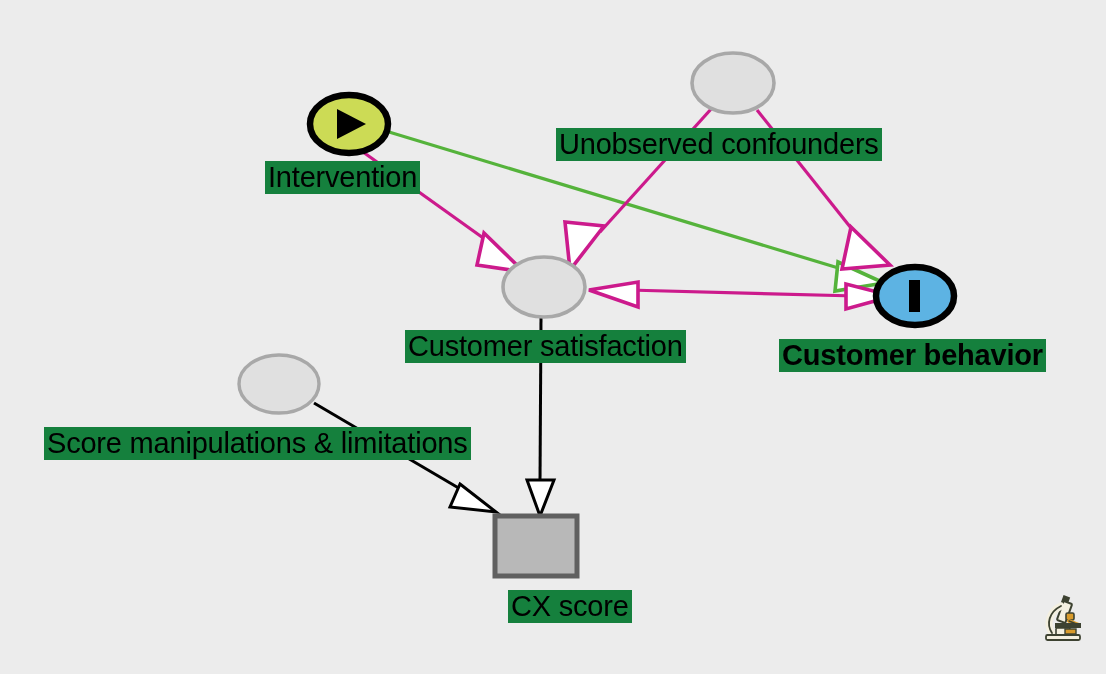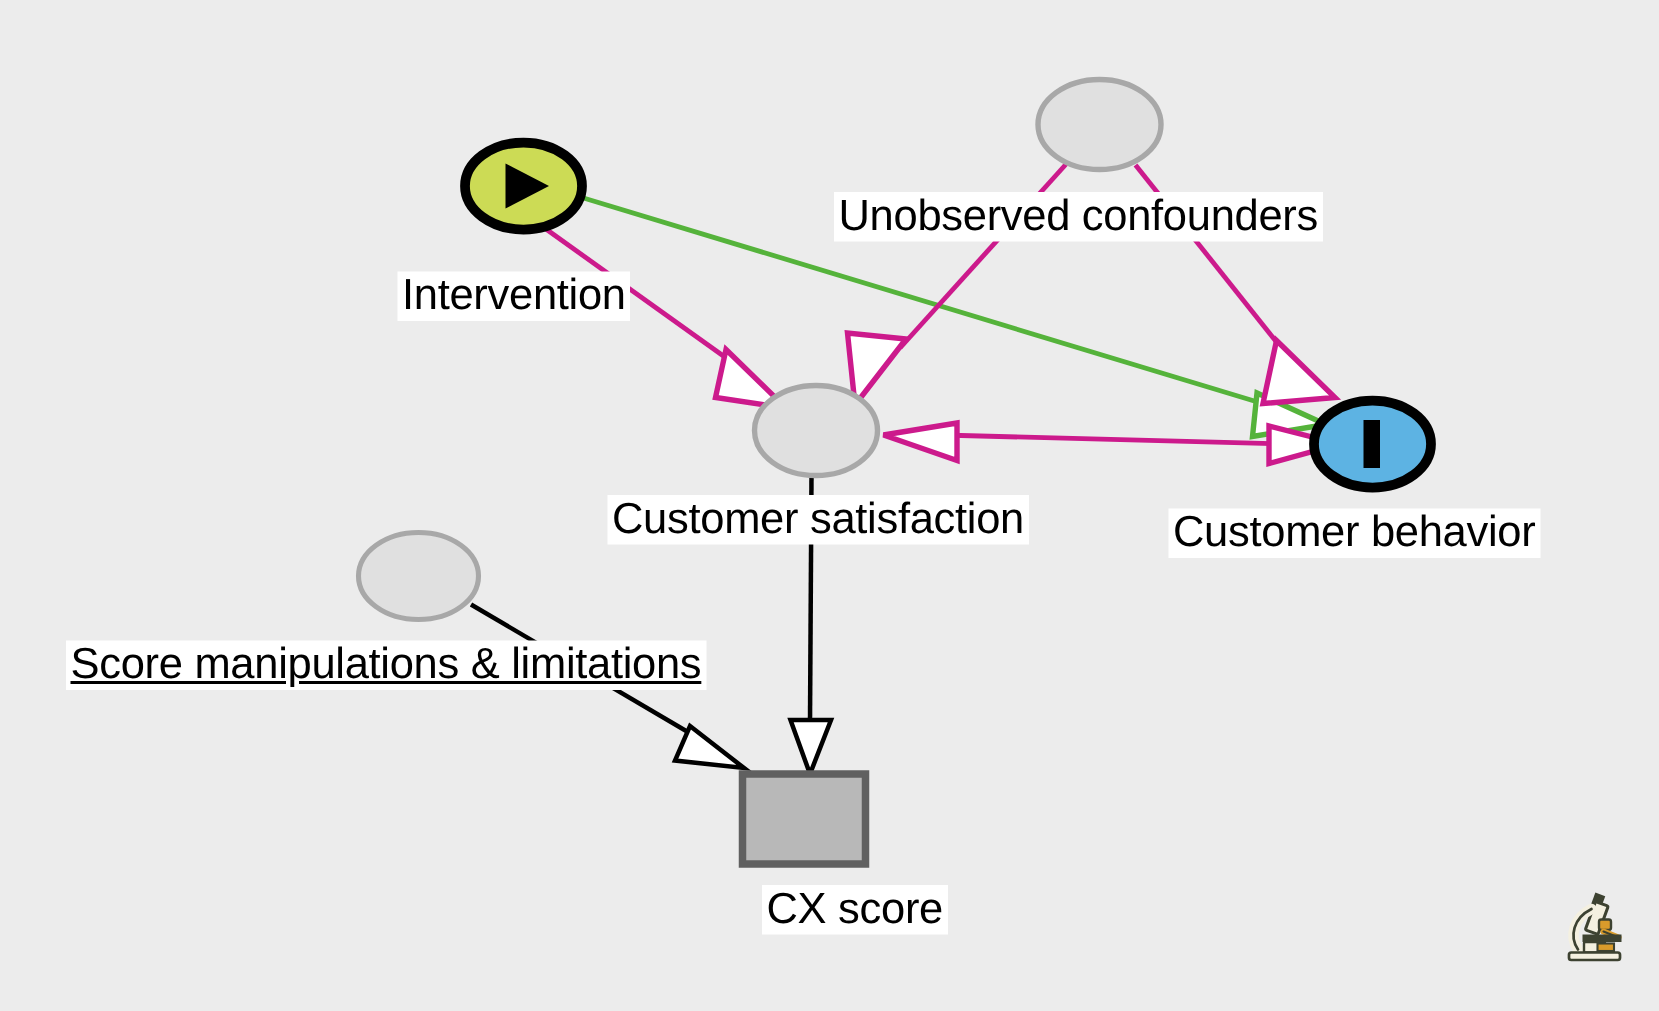--- a/index.html
+++ b/index.html
@@ -19,34 +19,34 @@
   }
   #dag-svg {
     position: absolute;
     top: 0;
     left: 0;
     width: 1106px;
     height: 674px;
   }
   .node-label {
     position: absolute;
-    background: #ffffff;
+    background: #15803d;
     color: #000000;
     font-family: "Liberation Sans", sans-serif;
     font-size: 29px;
     line-height: 1.08;
     white-space: nowrap;
     padding: 1px 3px;
     letter-spacing: -0.2px;
   }
-  .label-intervention { left: 265px; top: 181px; }
+  .label-intervention { left: 265px; top: 161px; }
   .label-confounders  { left: 556px; top: 128px; }
   .label-satisfaction { left: 405px; top: 330px; }
-  .label-behavior     { left: 779px; top: 339px; }
-  .label-score-manip  { left: 44px;  top: 427px; text-decoration: underline; }
+  .label-behavior     { left: 779px; top: 339px; font-weight: bold; }
+  .label-score-manip  { left: 44px;  top: 427px; }
   .label-cx-score     { left: 472px; top: 590px; margin-left: 36px; }
 
   #microscope-icon {
     position: absolute;
     left: 1036px;
     top: 594px;
     width: 50px;
     height: 48px;
   }
 </style>

